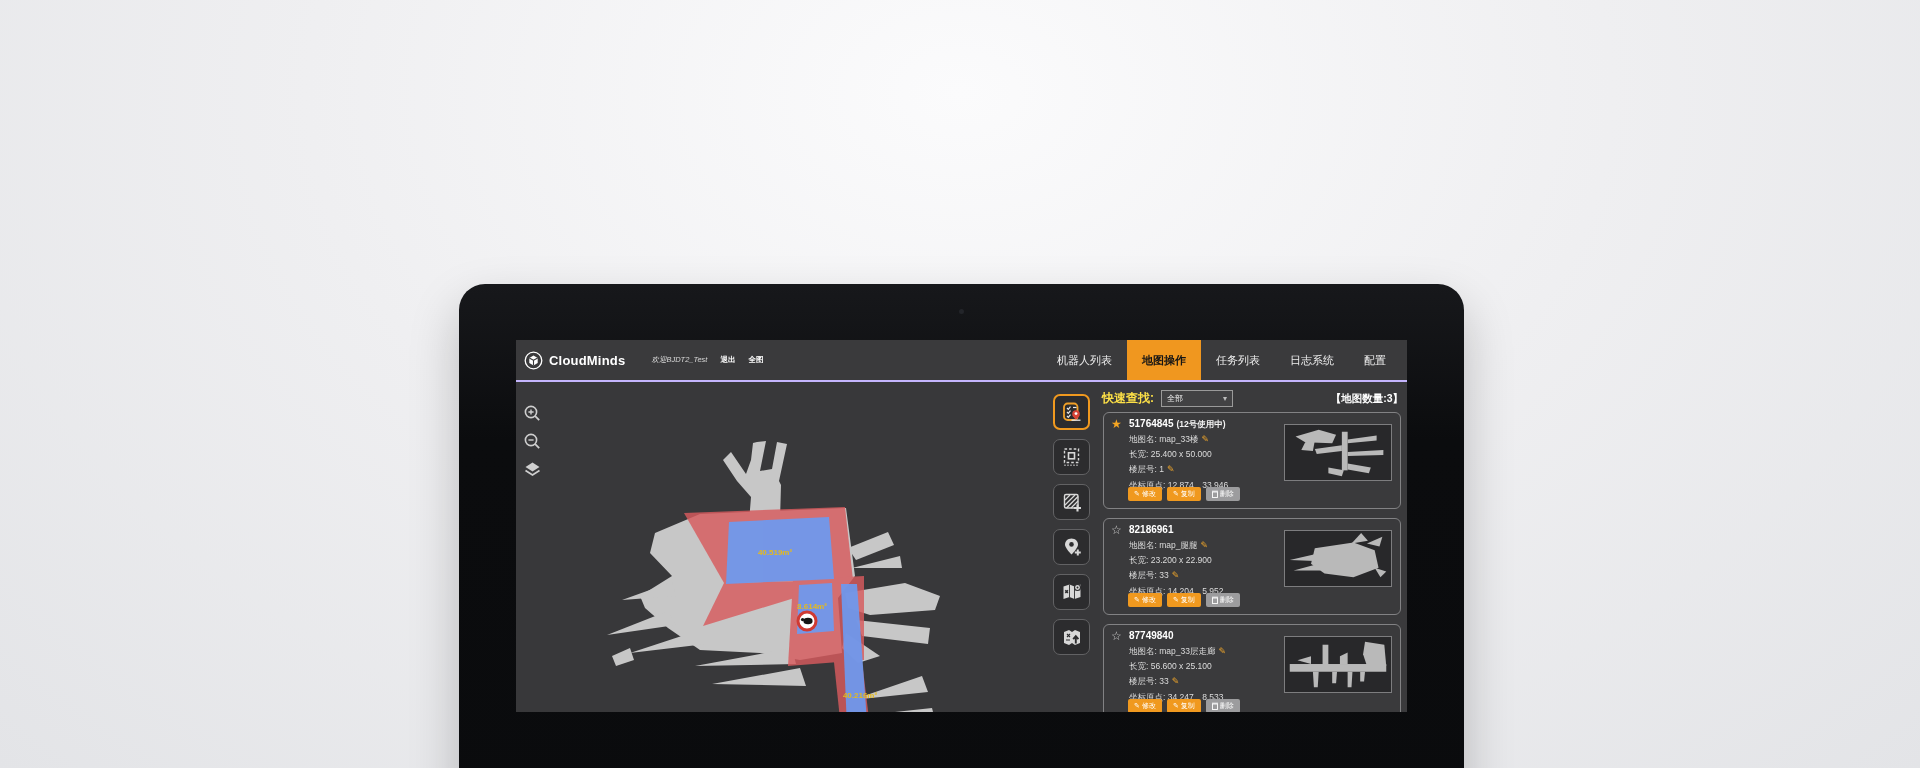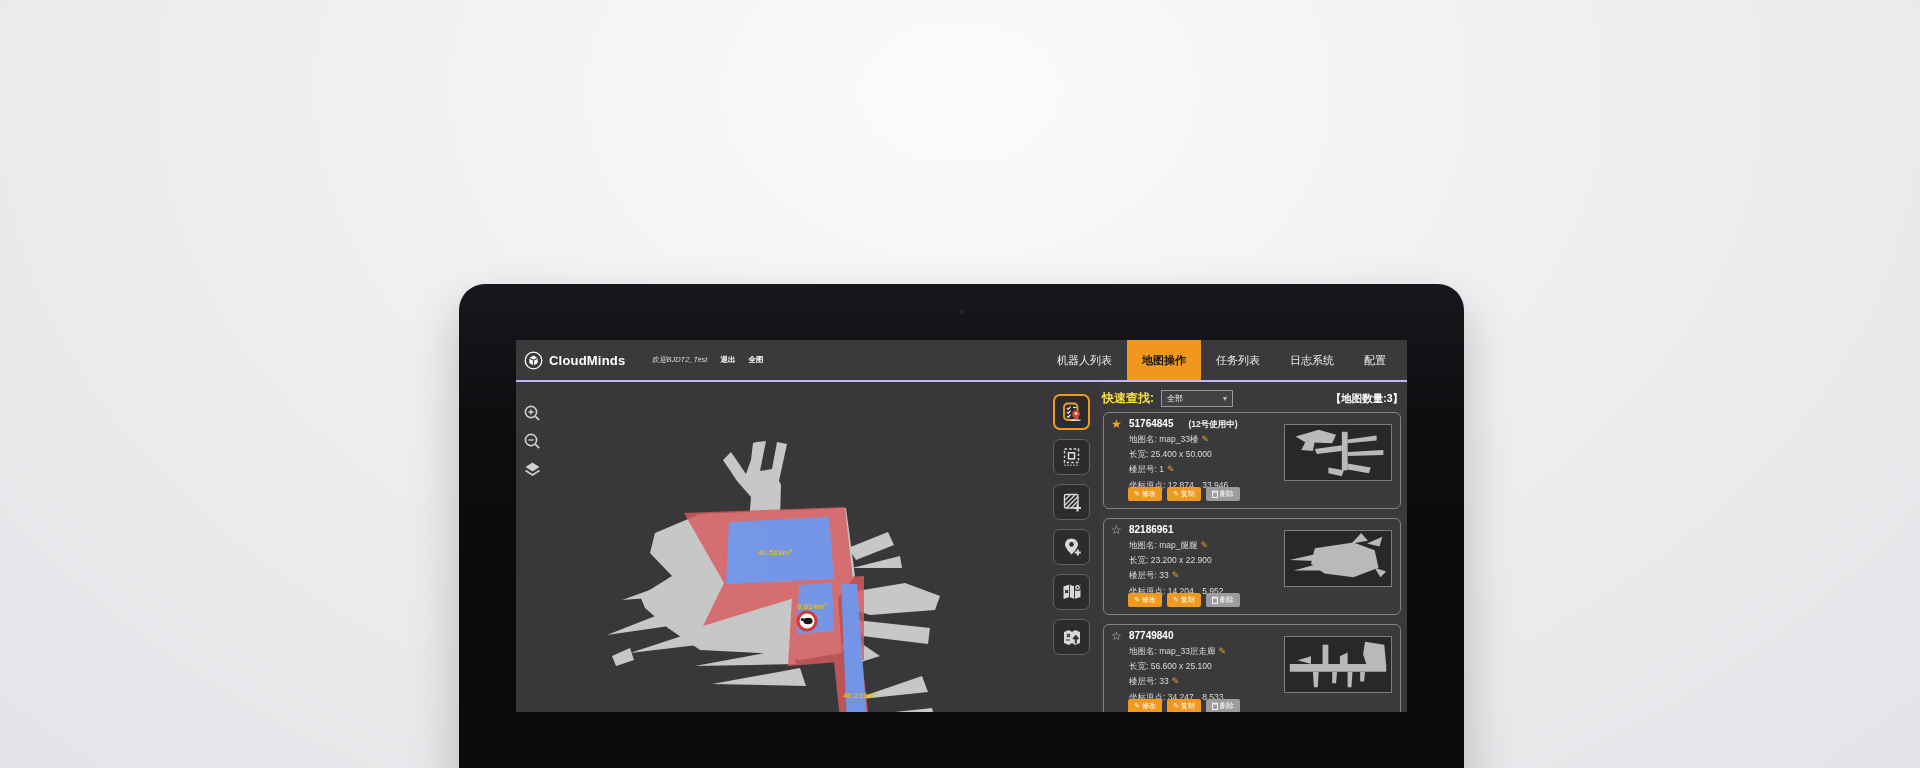--- a/index.html
+++ b/index.html
@@ -49,21 +49,21 @@
     border-radius:0; color:#e8e8e8; font-size:8px; display:flex; align-items:center; padding:0 5px; cursor:pointer; }
   .qselect .chev { margin-left:auto; color:#bdbdbd; font-size:8px; }
   .qcount { margin-left:auto; color:#fff; font-size:10.5px; font-weight:bold; }
 
   .card { position:relative; height:97px; margin:5px 6px 0 3px; border:1px solid #828284; border-radius:6px; }
   .card + .card { margin-top:9px; }
   .star { position:absolute; left:7px; top:4px; font-size:12px; }
   .star.filled { color:#f5a623; }
   .star.hollow { color:#c9c9c9; }
   .card-title { position:absolute; left:25px; top:5px; color:#fff; font-size:10px; font-weight:bold; white-space:nowrap; }
-  .card-badge { font-size:8.5px; font-weight:bold; color:#f2f2f2; margin-left:15px; }
+  .card-badge { font-size:8.5px; font-weight:bold; color:#f2f2f2; margin-left:3px; }
   .rows { position:absolute; left:25px; top:19px; font-size:8.5px; color:#dcdcdc; line-height:15.2px; white-space:nowrap; }
   .pencil { color:#f0a62a; font-size:9px; margin-left:3px; }
   .thumb { position:absolute; right:8px; top:11px; width:108px; height:57px; background:#28282a; border:1px solid #7d7d7f; }
   .btns { position:absolute; left:24px; bottom:7px; display:flex; gap:5px; }
   .mini-btn { height:14px; padding:0 6px; border:none; border-radius:2px; color:#fff; font-size:7px;
     display:flex; align-items:center; gap:2px; cursor:pointer; font-family:inherit; }
   .mini-btn.orange { background:#f0991f; }
   .mini-btn.gray { background:#9c9c9e; }
   .mini-ic { font-size:7px; }
 </style>

